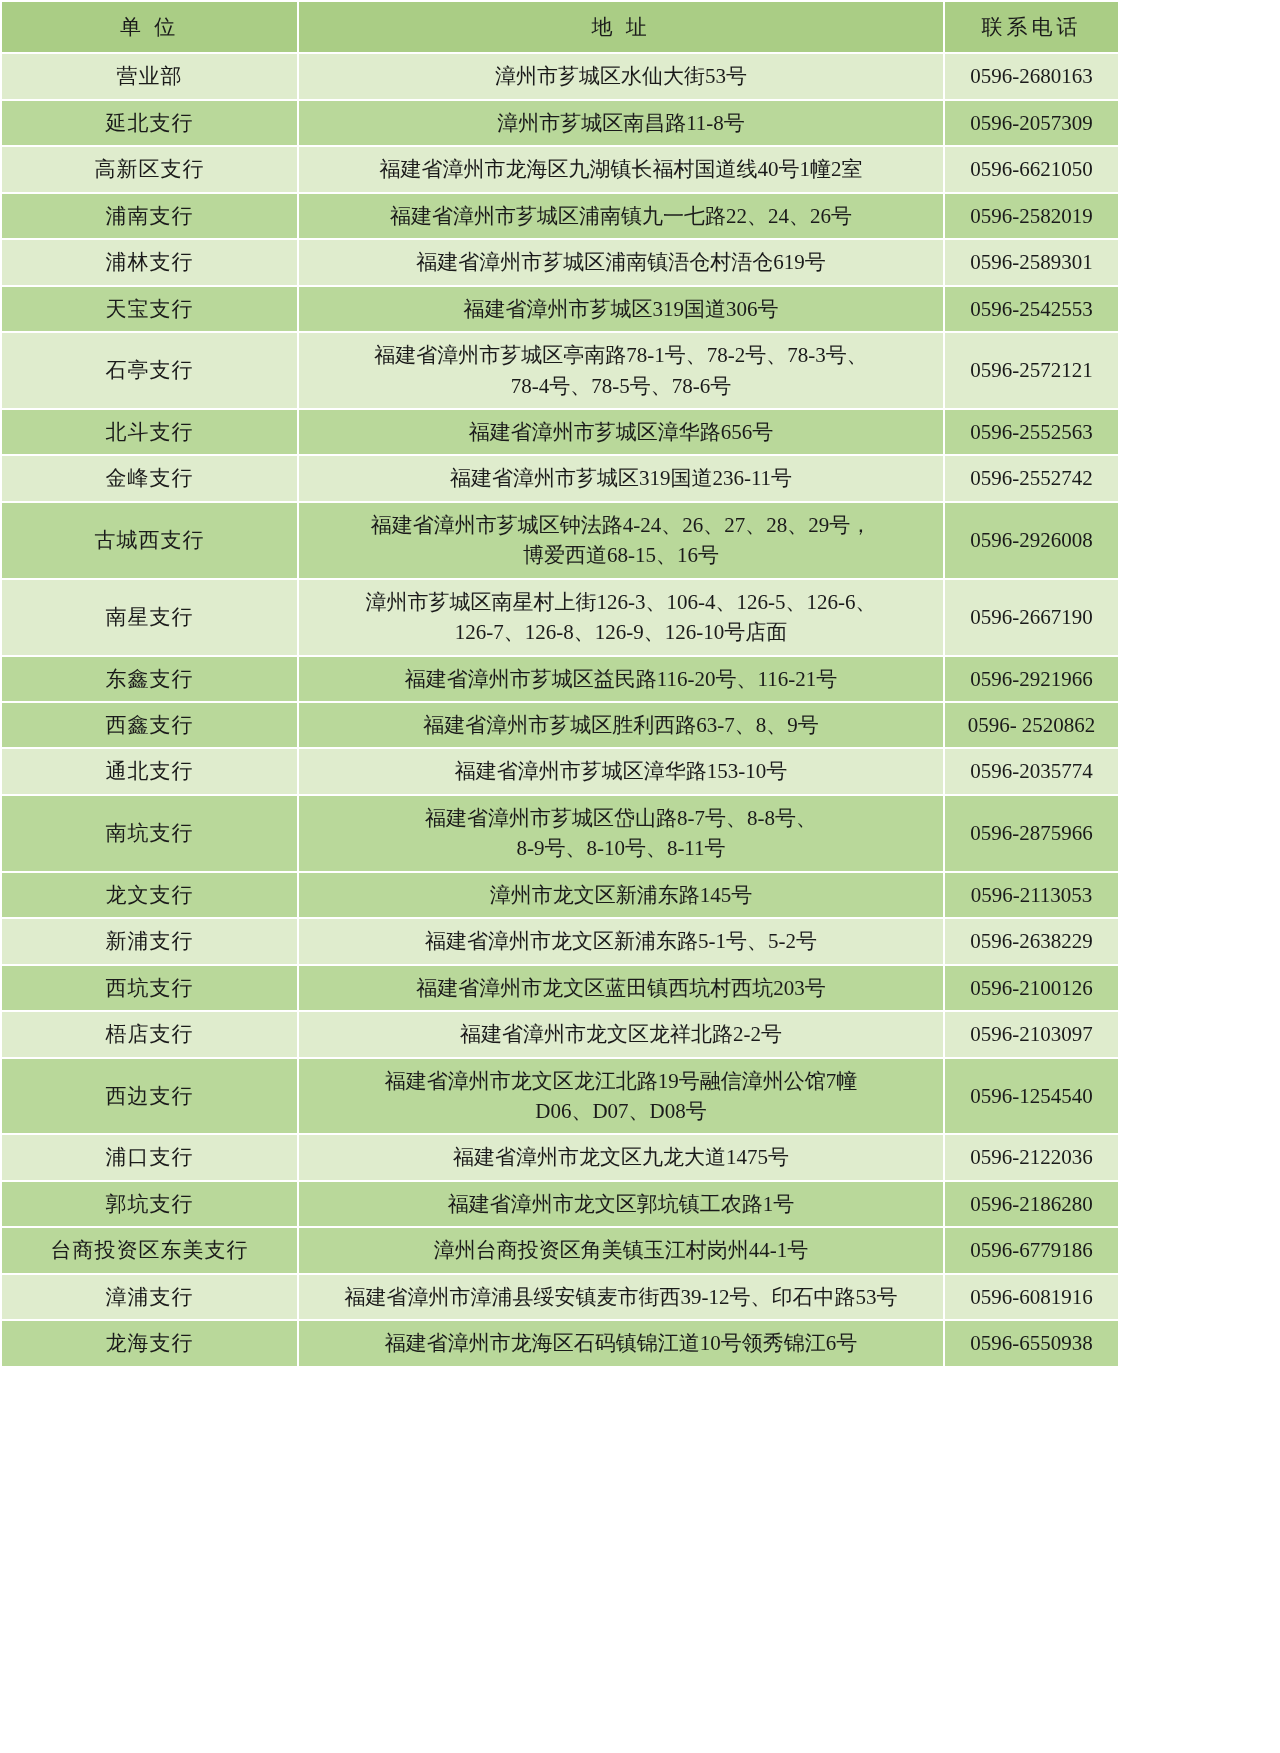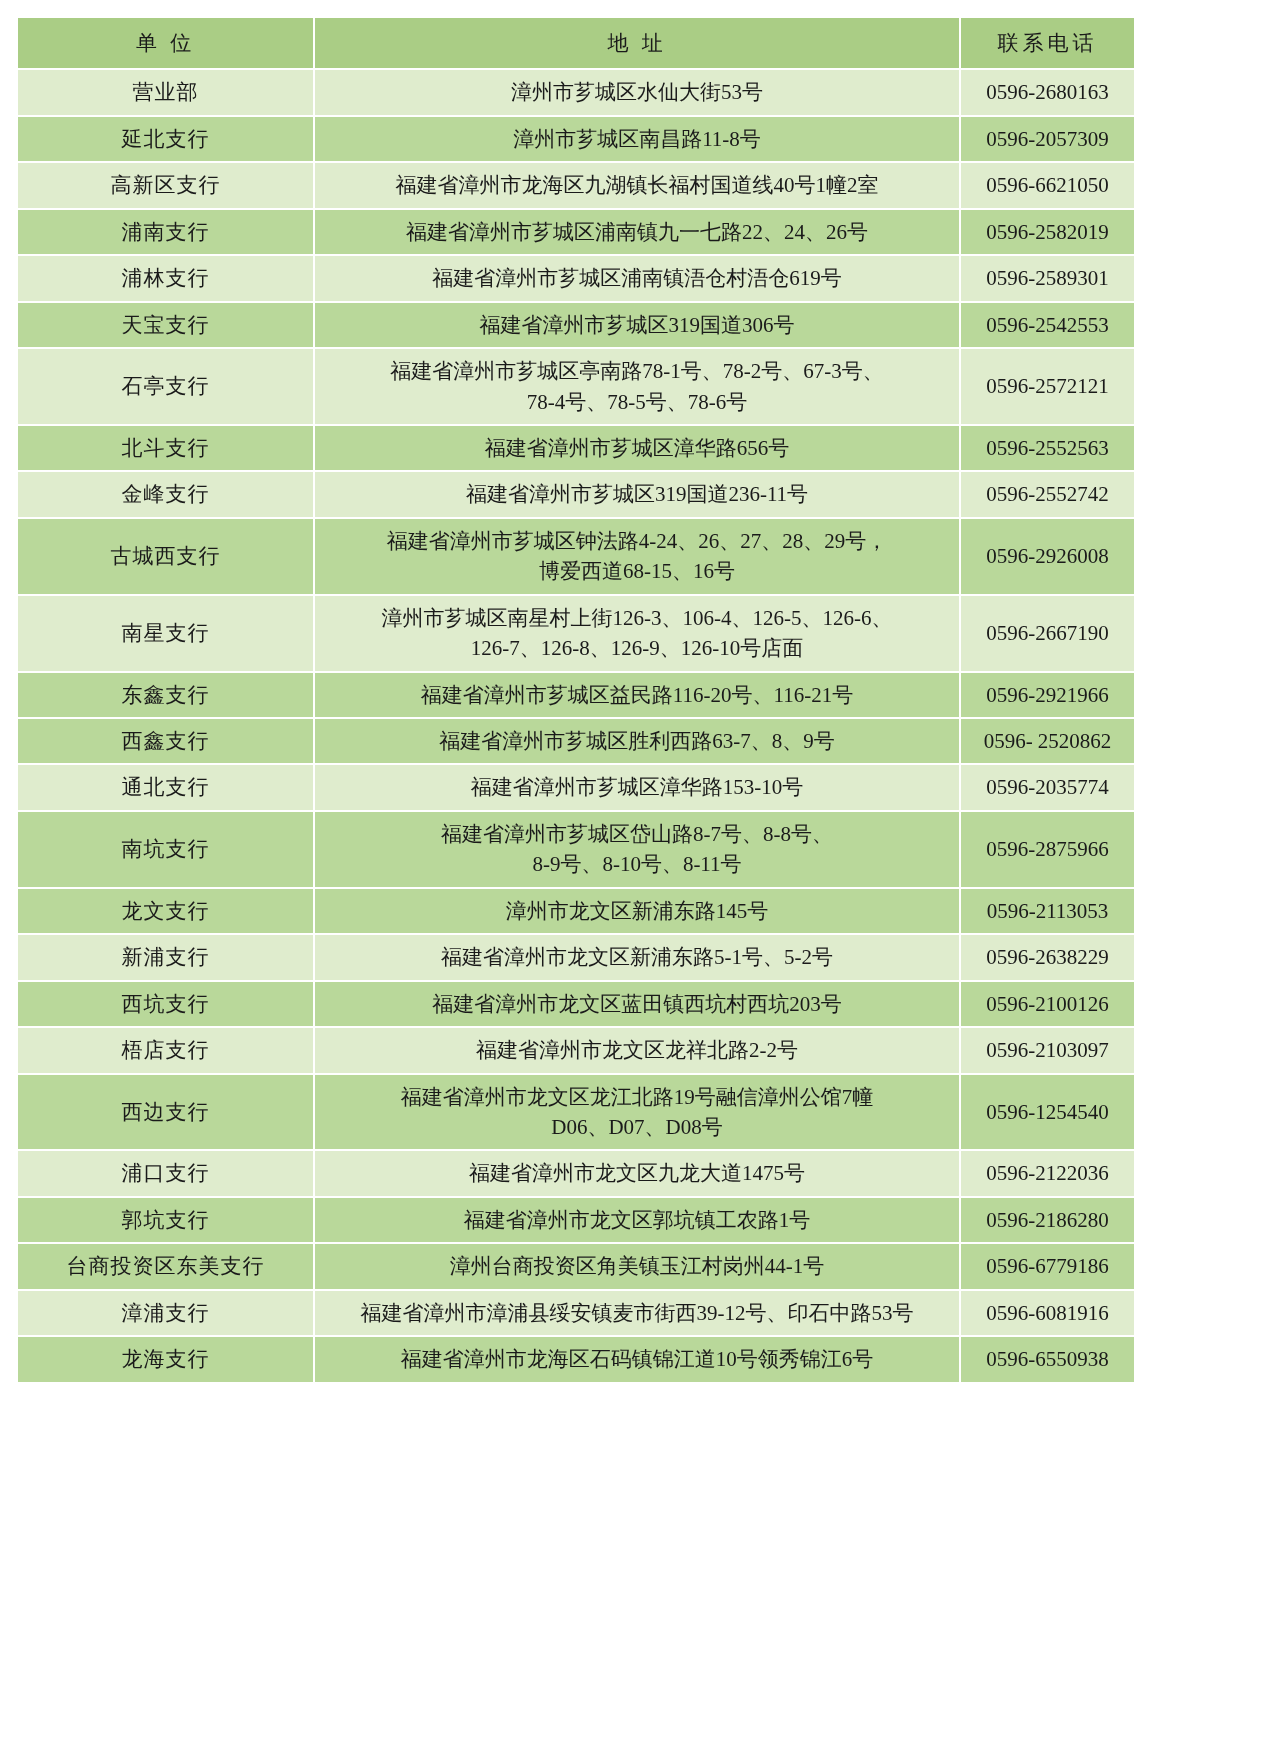--- a/index.html
+++ b/index.html
@@ -8,21 +8,21 @@
     background: #ffffff;
   }
   body {
     width: 1280px;
     font-family: "Liberation Serif", "DejaVu Serif", serif;
     color: #1a1a1a;
   }
   .sheet {
     width: 1280px;
     box-sizing: border-box;
-    padding: 16px;
+    padding: 0;
   }
   table.contact-table {
     border-collapse: collapse;
     width: 1118px;
     margin: 0;
     table-layout: fixed;
   }
   table.contact-table col.col-unit { width: 297px; }
   table.contact-table col.col-addr { width: 646px; }
   table.contact-table col.col-tel  { width: 175px; }
@@ -111,21 +111,21 @@
         <tr class="row-odd">
           <td class="unit-cell">天宝支行</td>
           <td class="addr-cell">
             <span class="addr-line">福建省漳州市芗城区319国道306号</span>
           </td>
           <td class="tel-cell">0596-2542553</td>
         </tr>
         <tr class="row-even">
           <td class="unit-cell">石亭支行</td>
           <td class="addr-cell">
-            <span class="addr-line">福建省漳州市芗城区亭南路78-1号、78-2号、67-3号、</span>
+            <span class="addr-line">福建省漳州市芗城区亭南路78-1号、78-2号、78-3号、</span>
             <span class="addr-line">78-4号、78-5号、78-6号</span>
           </td>
           <td class="tel-cell">0596-2572121</td>
         </tr>
         <tr class="row-odd">
           <td class="unit-cell">北斗支行</td>
           <td class="addr-cell">
             <span class="addr-line">福建省漳州市芗城区漳华路656号</span>
           </td>
           <td class="tel-cell">0596-2552563</td>

